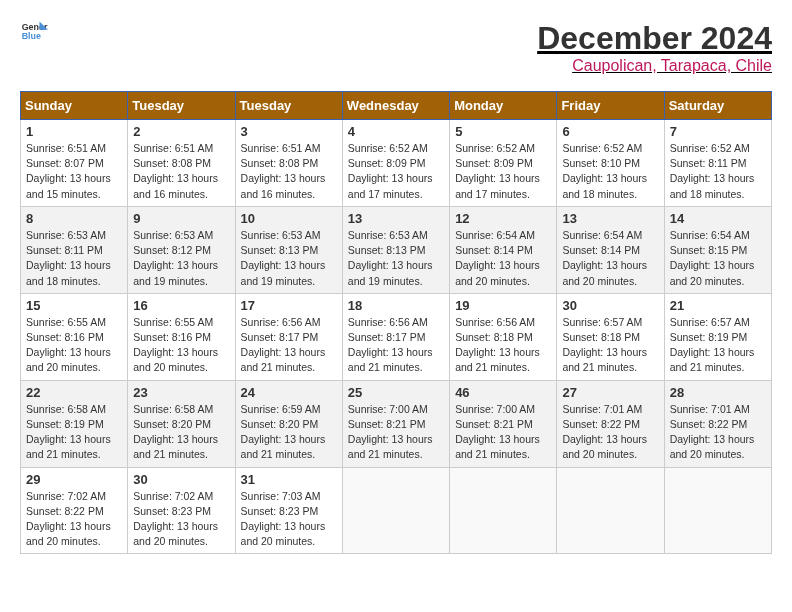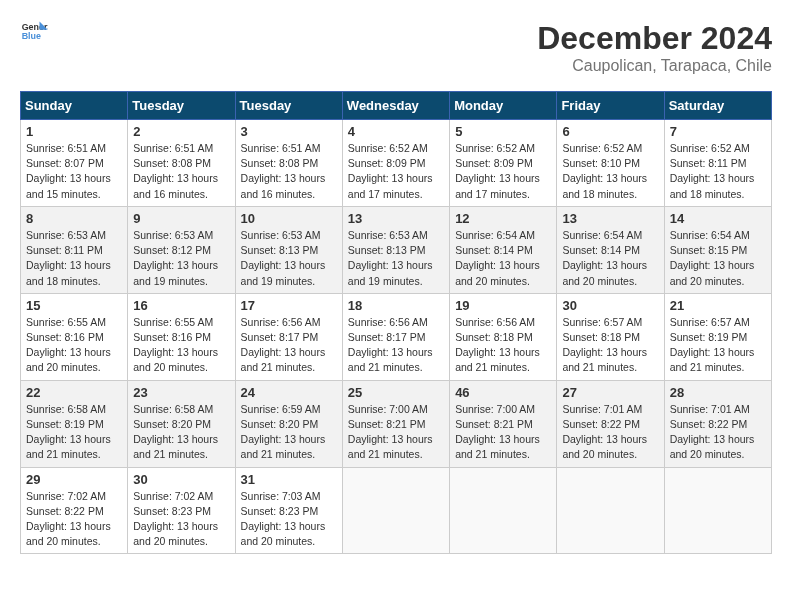--- a/index.html
+++ b/index.html
@@ -20,37 +20,38 @@
       display: flex;
       align-items: center;
       gap: 4px;
     }
     .logo-icon {
       width: 28px;
       height: 22px;
     }
     .title-section {
       text-align: right;
+      text-decoration: underline;
     }
     .main-title {
       font-size: 32px;
       font-weight: bold;
       color: #333;
     }
     .subtitle {
       font-size: 16px;
-      color: #737373;
+      color: #be185d;
     }
     .calendar-table {
       width: 100%;
       border-collapse: collapse;
       border: 1px solid #ccc;
     }
     .calendar-table th {
-      background-color: #0c4a6e;
+      background-color: #a16207;
       color: #fff;
       font-size: 13px;
       font-weight: bold;
       padding: 6px 4px;
       text-align: left;
       border: 1px solid #3a62b0;
     }
     .calendar-table td {
       vertical-align: top;
       font-size: 10.5px;

